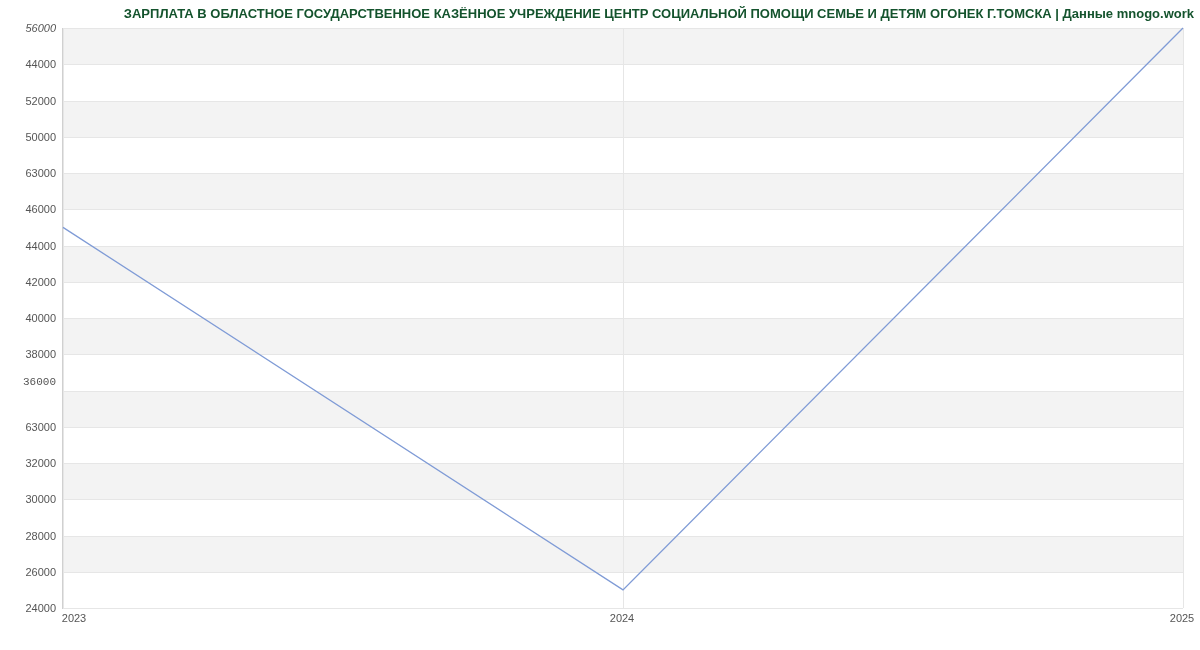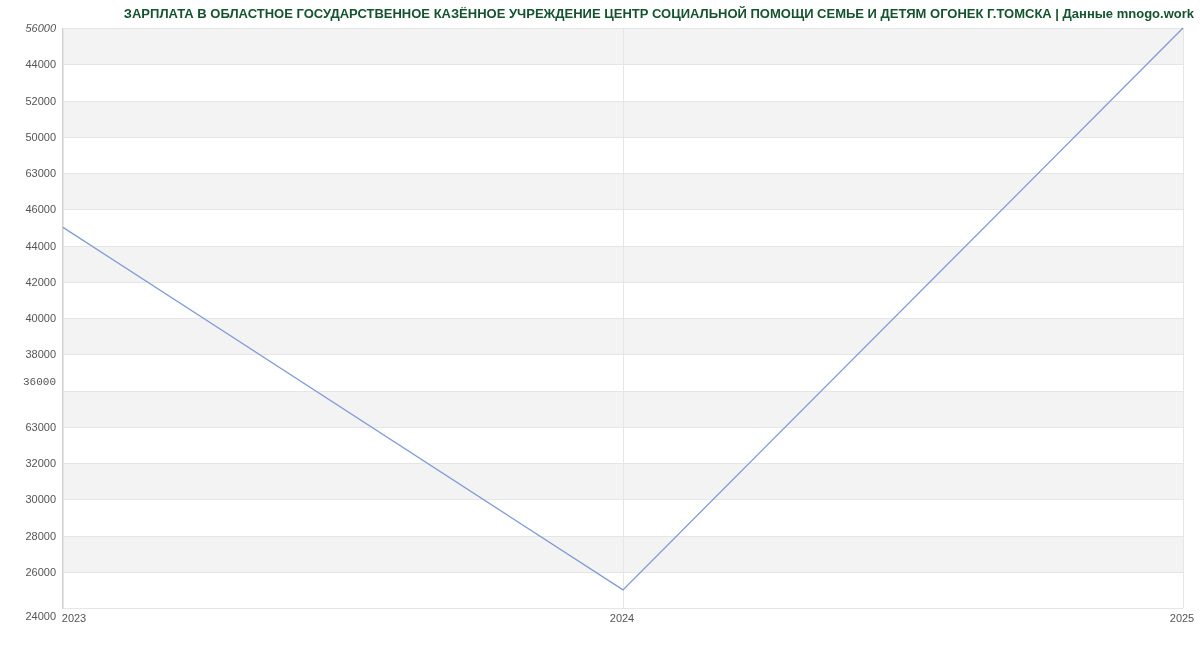--- a/index.html
+++ b/index.html
@@ -118,21 +118,21 @@
       <div class="grid-h" style="top: 72.5px;"></div>
       <div class="grid-h" style="top: 36.25px;"></div>
       <div class="grid-h" style="top: 0px;"></div>
       <div class="grid-v" style="left: 0px;"></div>
       <div class="grid-v" style="left: 560px;"></div>
       <div class="grid-v" style="left: 1120px;"></div>
       <svg class="line-layer" id="svg" viewBox="0 0 1120 580">
         <polyline points="0,199.375 560,561.875 1120,0" class="series-line" style="stroke: rgb(127, 155, 214);"></polyline>
       </svg>
   </div>
-<div class="y-tick-label" style="top: 608px; margin-top: 8px;">24000</div>
+<div class="y-tick-label" style="top: 608px;">24000</div>
     <div class="y-tick-label" style="top: 571.75px;">26000</div>
     <div class="y-tick-label" style="top: 535.5px;">28000</div>
     <div class="y-tick-label" style="top: 499.25px;">30000</div>
     <div class="y-tick-label" style="top: 463px;">32000</div>
     <div class="y-tick-label" style="top: 426.75px;">63000</div>
     <div class="y-tick-label" style="top: 382px; font-family: Liberation Mono, monospace;">36000</div>
     <div class="y-tick-label" style="top: 354.25px;">38000</div>
     <div class="y-tick-label" style="top: 318px;">40000</div>
     <div class="y-tick-label" style="top: 281.75px; text-align: right;">42000</div>
     <div class="y-tick-label" style="top: 245.5px;">44000</div>

